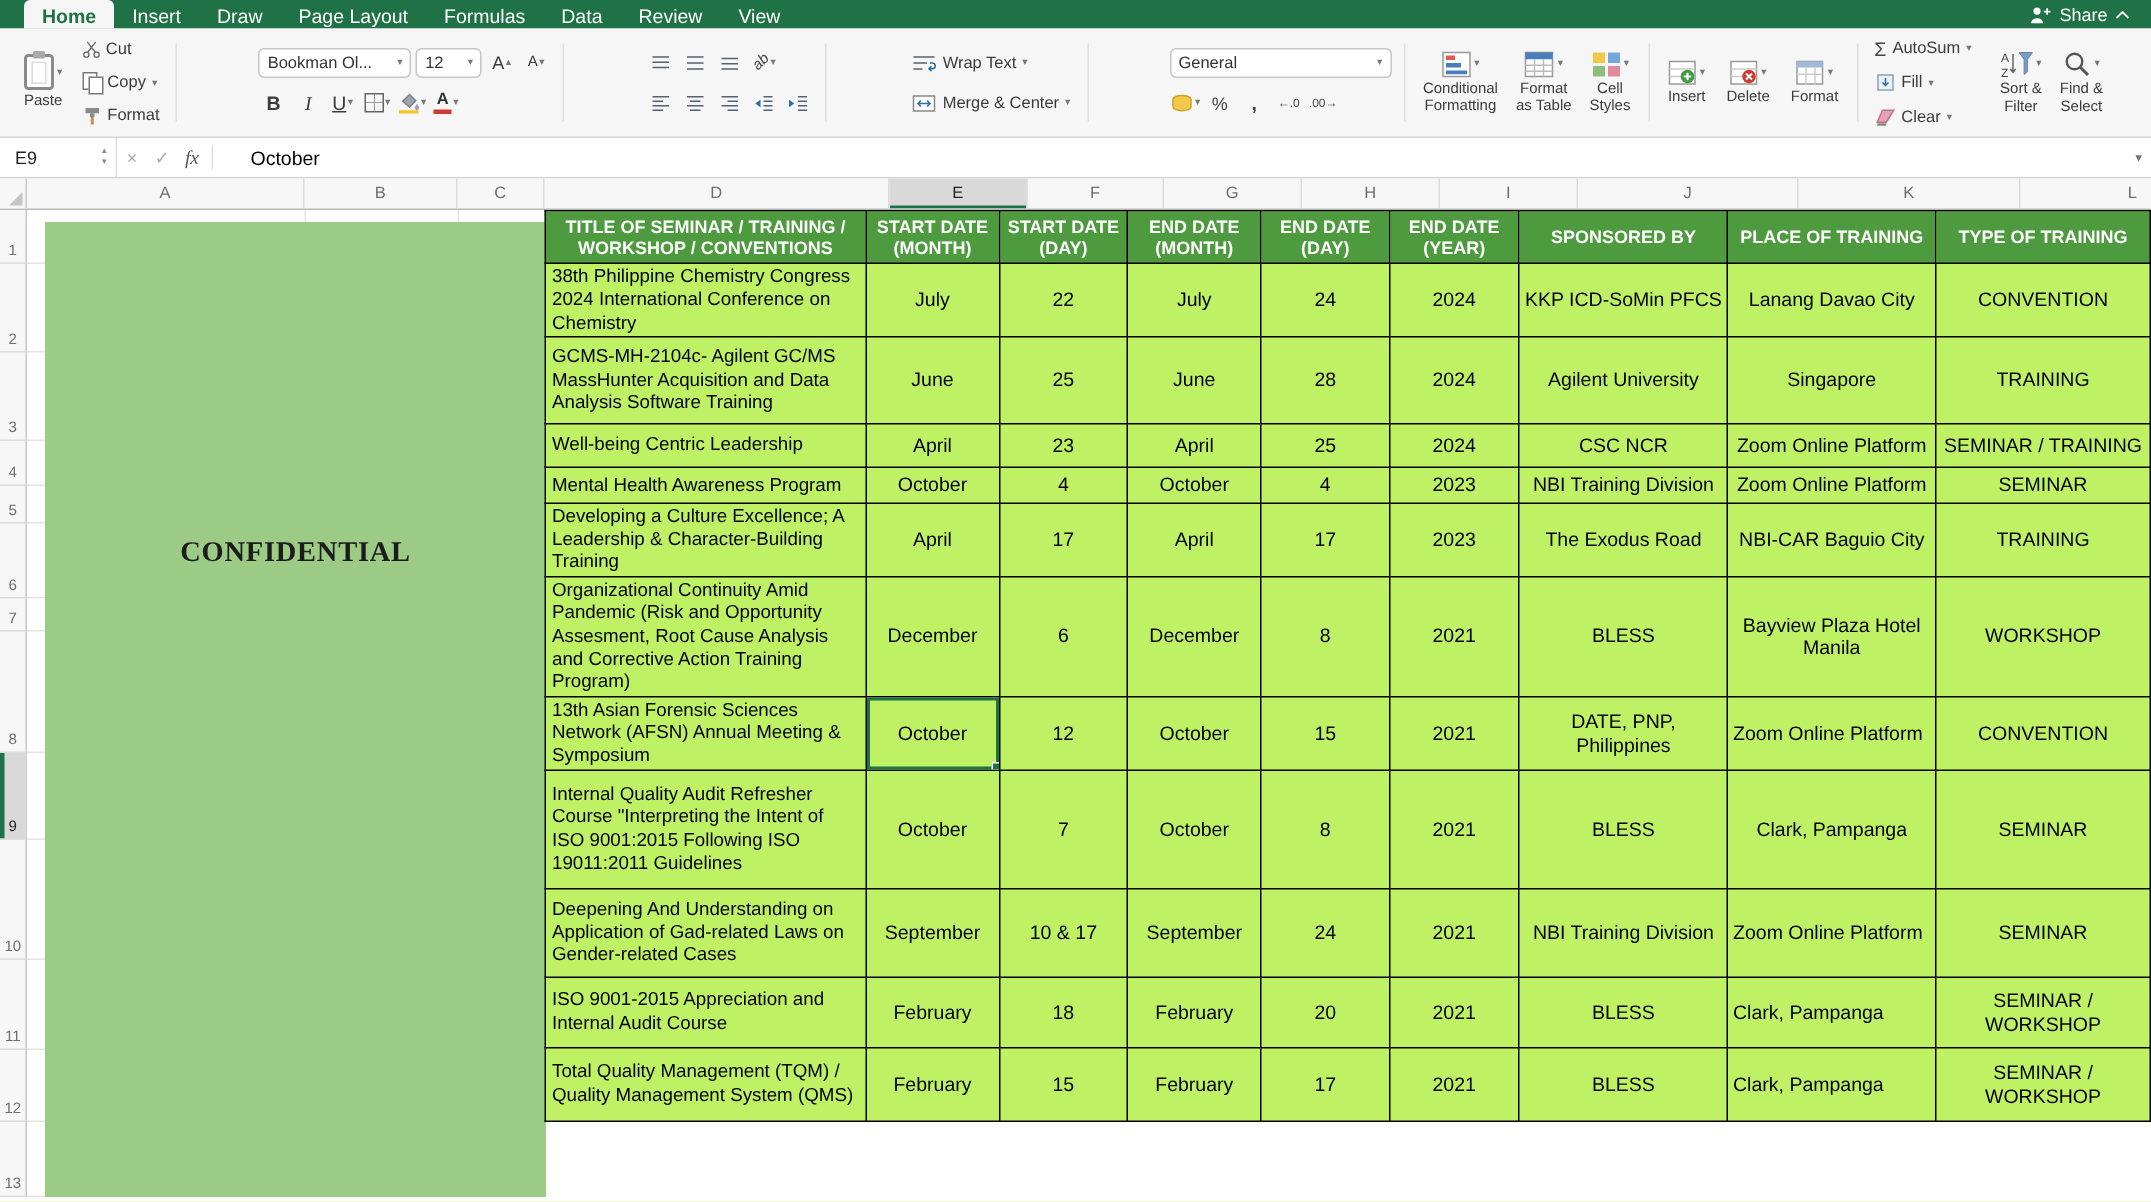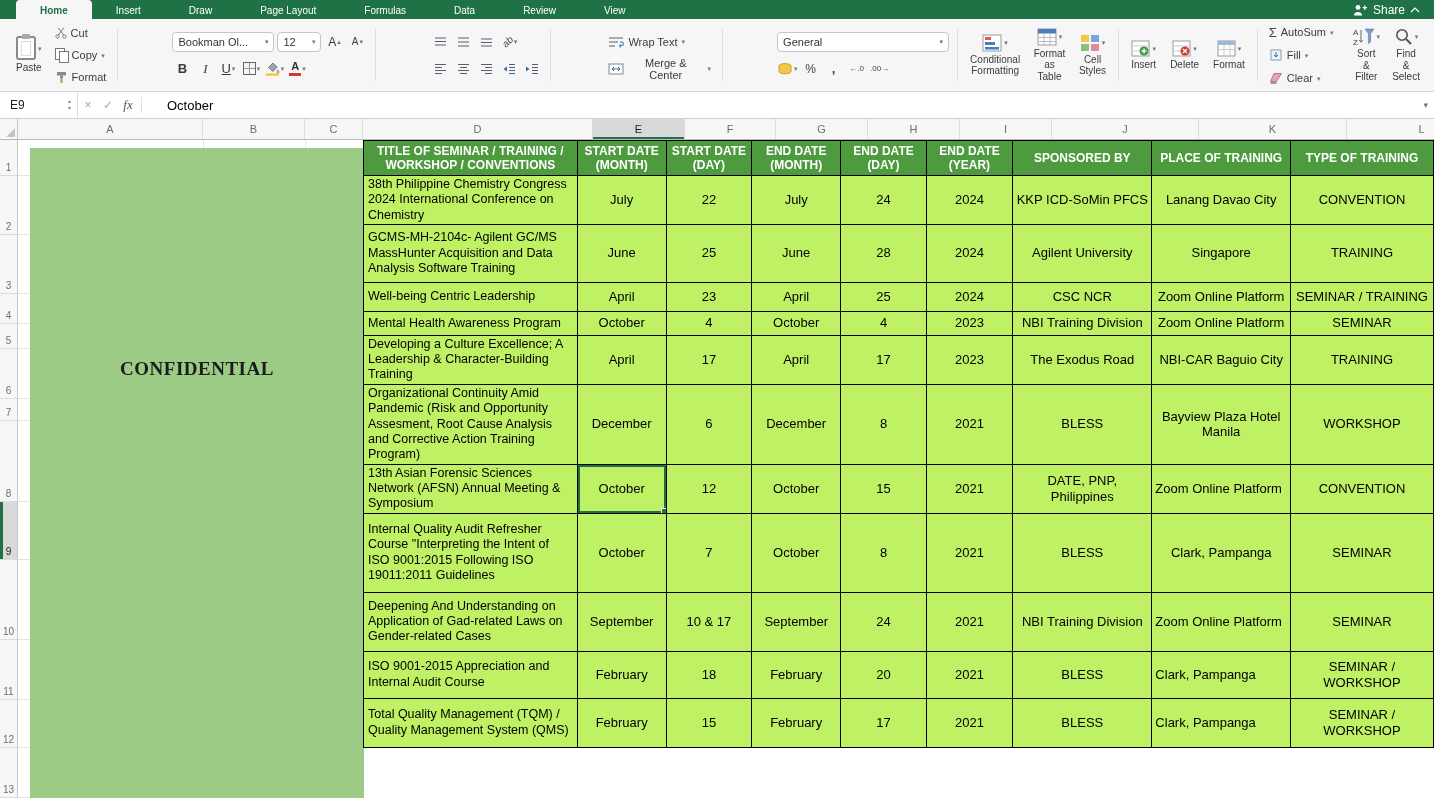--- a/index.html
+++ b/index.html
@@ -3,21 +3,21 @@
 <meta charset="utf-8">
 <style>
   * { box-sizing: border-box; margin: 0; padding: 0; }
   html,body { width:1434px; height:801px; overflow:hidden; }
   body { font-family:"Liberation Sans", sans-serif; background:#fff; }
   .app { position:relative; width:1434px; height:801px; overflow:hidden; background:#fff; }
 
   
   .menubar { height:19px; background:#1F7246; display:flex; align-items:stretch; justify-content:space-between; }
   .tabs { display:flex; align-items:stretch; padding-left:16px; }
-  .tab { color:#fff; font-size:10px; padding:2px 24px 1px; display:flex; align-items:center; cursor:default; }
+  .tab { color:#fff; font-size:13px; padding:2px 12px 1px; display:flex; align-items:center; cursor:default; }
   .tab.active { background:#F6F6F6; color:#1F7246; font-weight:bold; border-radius:4px 4px 0 0; }
   .share { display:flex; align-items:center; gap:5px; color:#fff; font-size:12px; padding:0 14px; }
 
   
   .ribbon { height:73px; background:#F6F6F6; border-bottom:1px solid #D5D5D5; display:flex; align-items:stretch; padding:2px 4px 2px 6px; overflow:hidden; }
   .rgroup { display:flex; flex-direction:column; justify-content:center; gap:3px; padding:0 6px; }
   .rsep { width:1px; background:#E0E0E0; margin:8px 2px; flex:0 0 1px; }
   .rrow { display:flex; align-items:center; gap:3px; height:24px;margin-left:46px; }
   button { border:none; background:transparent; font:inherit; color:inherit; padding:0; cursor:default; }
   .sbtn { display:flex; align-items:center; gap:4px; font-size:11px; color:#3b3b3b; padding:1px 3px; border-radius:3px; height:20px; }
@@ -280,21 +280,21 @@
             </svg>
           <span>Merge &amp; Center</span>
           <span class="caret">▾</span>
         </button>
       </div>
     </div>
     <div class="rsep"></div>
 
     <div class="rgroup">
       <div class="rrow">
-        <div class="combo" style="width:172px">
+        <div class="combo" style="width:148px">
           <span>General</span>
           <span class="caret">▾</span>
         </div>
       </div>
       <div class="rrow">
         <button class="tbtn">
           <svg width="16" height="14" viewBox="0 0 16 14">
               <ellipse cx="8" cy="4" rx="6" ry="2.4" fill="#F2C84B" stroke="#C9A227"></ellipse>
               <path d="M2 4v5.4c0 1.3 2.7 2.4 6 2.4s6-1.1 6-2.4V4" fill="#F2C84B" stroke="#C9A227"></path>
             </svg>

